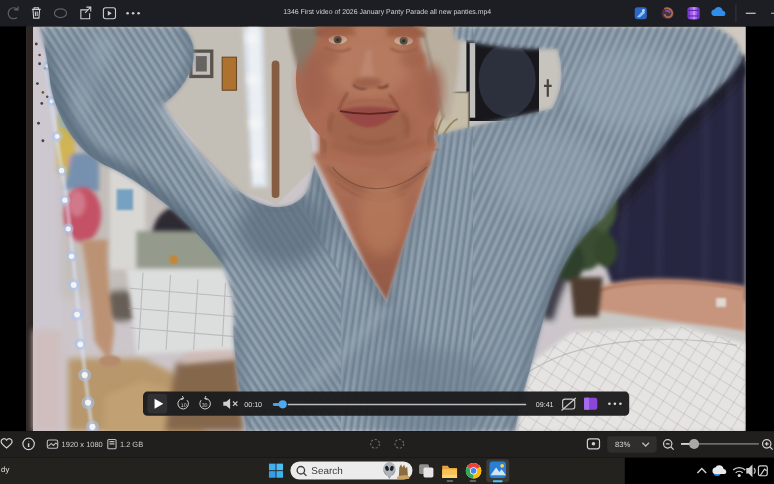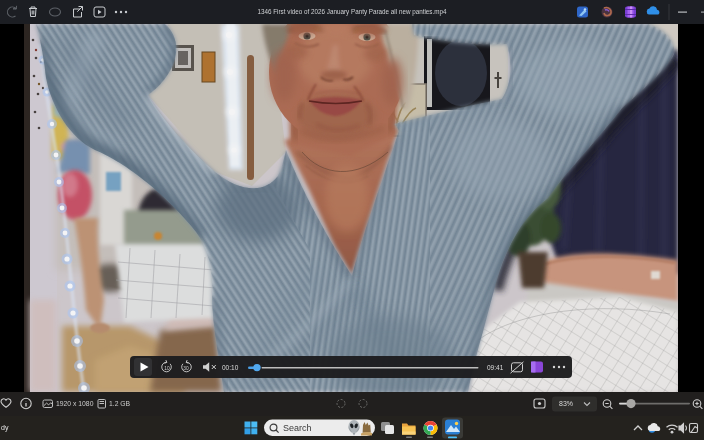--- a/index.html
+++ b/index.html
@@ -401,21 +401,21 @@
   <circle cx="607" cy="11.5" r="3.8" stroke="#cfcfcf" fill="none" stroke-width="1.1"></circle>
   <path d="M610,14.4 l2.4,2.4 M605.3,11.5 h3.4" stroke="#cfcfcf" stroke-width="1.1" fill="none"></path>
   <rect x="619" y="10.8" width="71" height="1.6" rx="0.8" fill="#6e6d6b"></rect>
   <rect x="619" y="10.8" width="9" height="1.6" rx="0.8" fill="#d8d8d8"></rect>
   <circle cx="631" cy="11.6" r="4.6" fill="#a9a8a6"></circle>
   <circle cx="697" cy="11.5" r="3.8" stroke="#cfcfcf" fill="none" stroke-width="1.1"></circle>
   <path d="M700,14.4 l2.4,2.4 M695.3,11.5 h3.4 M697,9.8 v3.4" stroke="#cfcfcf" stroke-width="1.1" fill="none"></path>
 </svg>
 </div>
 
-<div class="abs" style="left:0;top:416px;width:704px;height:24px;background:#24221e">
+<div class="abs" style="left:0;top:416px;width:568px;height:24px;background:#24221e">
 <div class="abs" style="left:1px;top:8px;color:#e8e8e8;font-size:7px">dy</div>
 <svg class="abs" style="left:0;top:0" width="704" height="24" viewBox="0 0 704 24">
   <g>
     <rect x="244.5" y="5.5" width="6" height="6" fill="#40b0ee"></rect>
     <rect x="251.3" y="5.5" width="6" height="6" fill="#4cbcf4"></rect>
     <rect x="244.5" y="12.3" width="6" height="6" fill="#329fe6"></rect>
     <rect x="251.3" y="12.3" width="6" height="6" fill="#40b0ee"></rect>
   </g>
   <rect x="264" y="3.5" width="111" height="16.5" rx="8.25" fill="#ececec"></rect>
   <circle cx="273.5" cy="11.5" r="3.4" stroke="#3c3c3c" fill="none" stroke-width="1.2"></circle>

